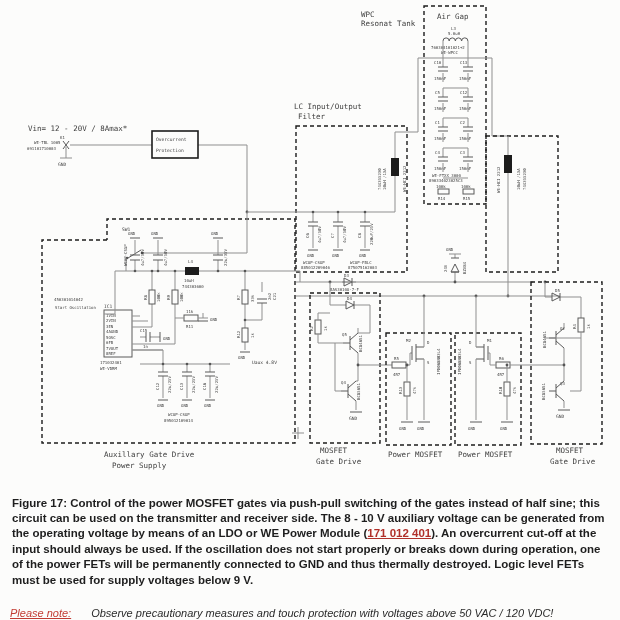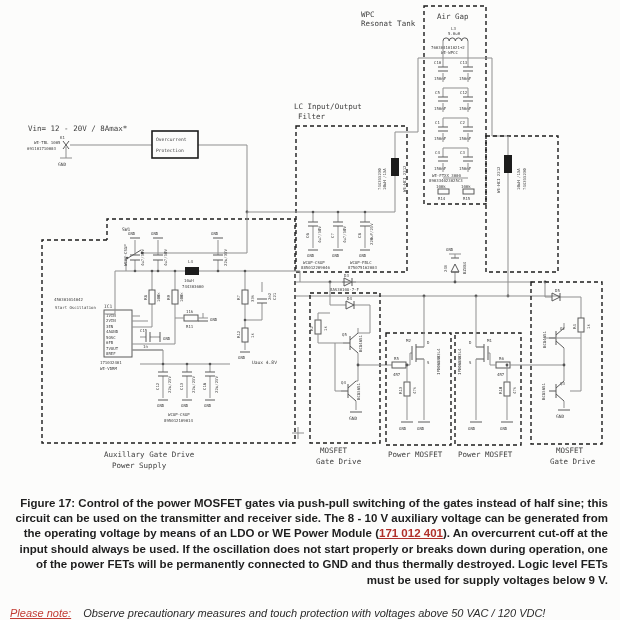--- a/index.html
+++ b/index.html
@@ -9,26 +9,26 @@
   svg text{font-family:"DejaVu Sans Mono",monospace;fill:#3d3d3d;}
   .blk{font-size:7.5px;}
   .sm{font-size:4.6px;}
   .xs{font-size:4px;}
   .wire{stroke:#8f8f8f;stroke-width:1;fill:none;}
   .cmp{stroke:#5a5a5a;stroke-width:1;fill:none;}
   .dash{stroke:#1c1c1c;stroke-width:1.4;fill:none;stroke-dasharray:4 3;}
   .solid{stroke:#1c1c1c;stroke-width:1.6;fill:#fcfcfb;}
   .fillc{fill:#1c1c1c;stroke:none;}
   .dot{fill:#555;stroke:none;}
-  #caption{position:absolute;left:12px;top:484px;width:596px;text-align:right;
+  #caption{position:absolute;left:12px;top:484px;width:596px;text-align:left;
            font-weight:bold;font-size:11.5px;line-height:15.4px;color:#1e1e1e;}
   #caption .link{color:#b0302a;text-decoration:underline;cursor:pointer;}
   #note{position:absolute;left:10px;top:596px;width:604px;font-style:italic;
         font-size:11px;color:#2a2a2a;}
-  #note .pn{color:#c23b33;text-decoration:underline;margin-right:12px;text-align:right;}
+  #note .pn{color:#c23b33;text-decoration:underline;margin-right:20px;text-align:right;}
 </style>
 </head>
 <body>
 
 <svg id="schem" width="620" height="478" viewBox="0 0 620 478">
 
   <g>
     <text x="28" y="131" class="blk">Vin= 12 - 20V / 8Amax*</text>
     <text x="60" y="139" class="xs">K1</text>
     <text x="34" y="144" class="xs">WE-TBL 1005</text>

